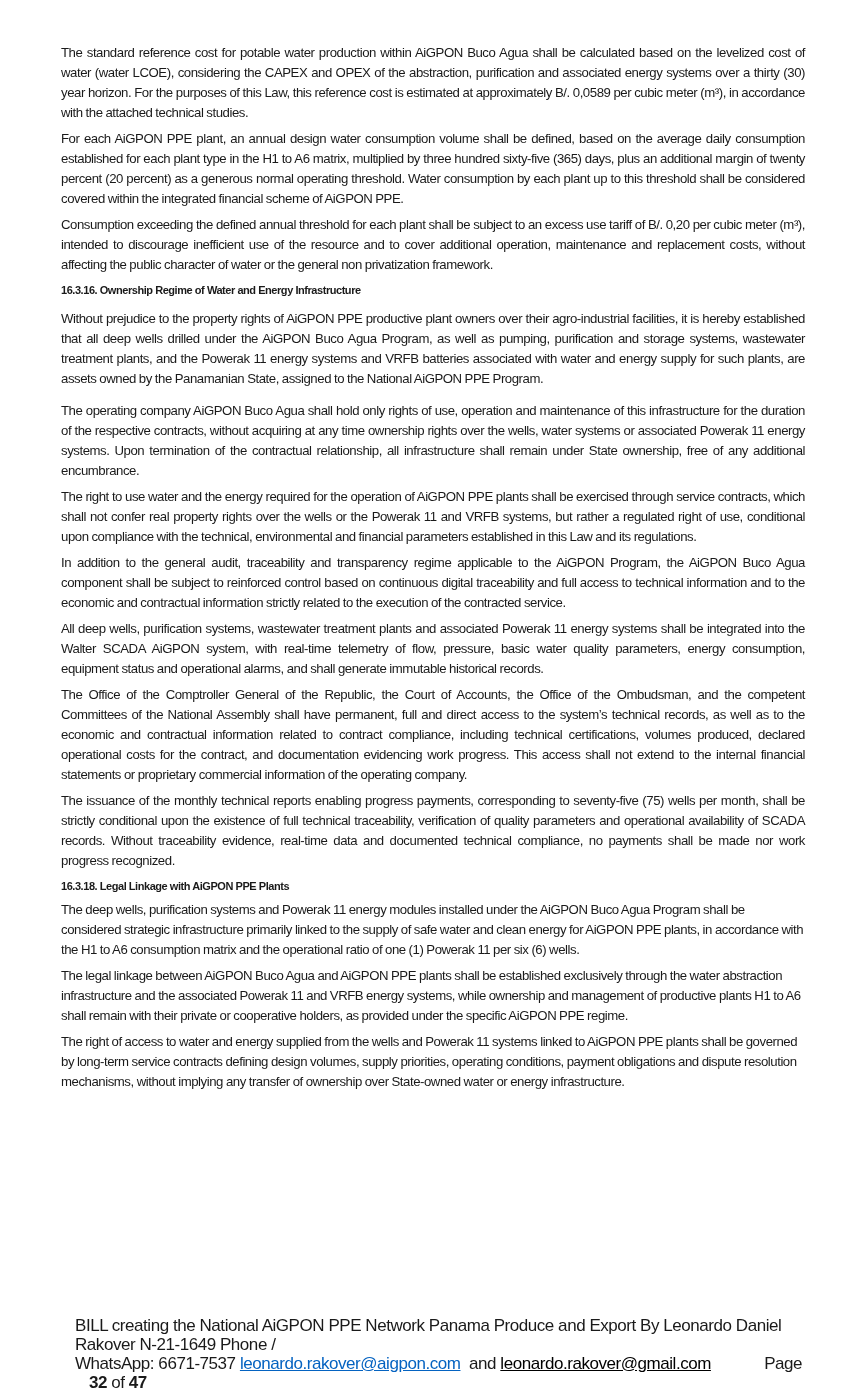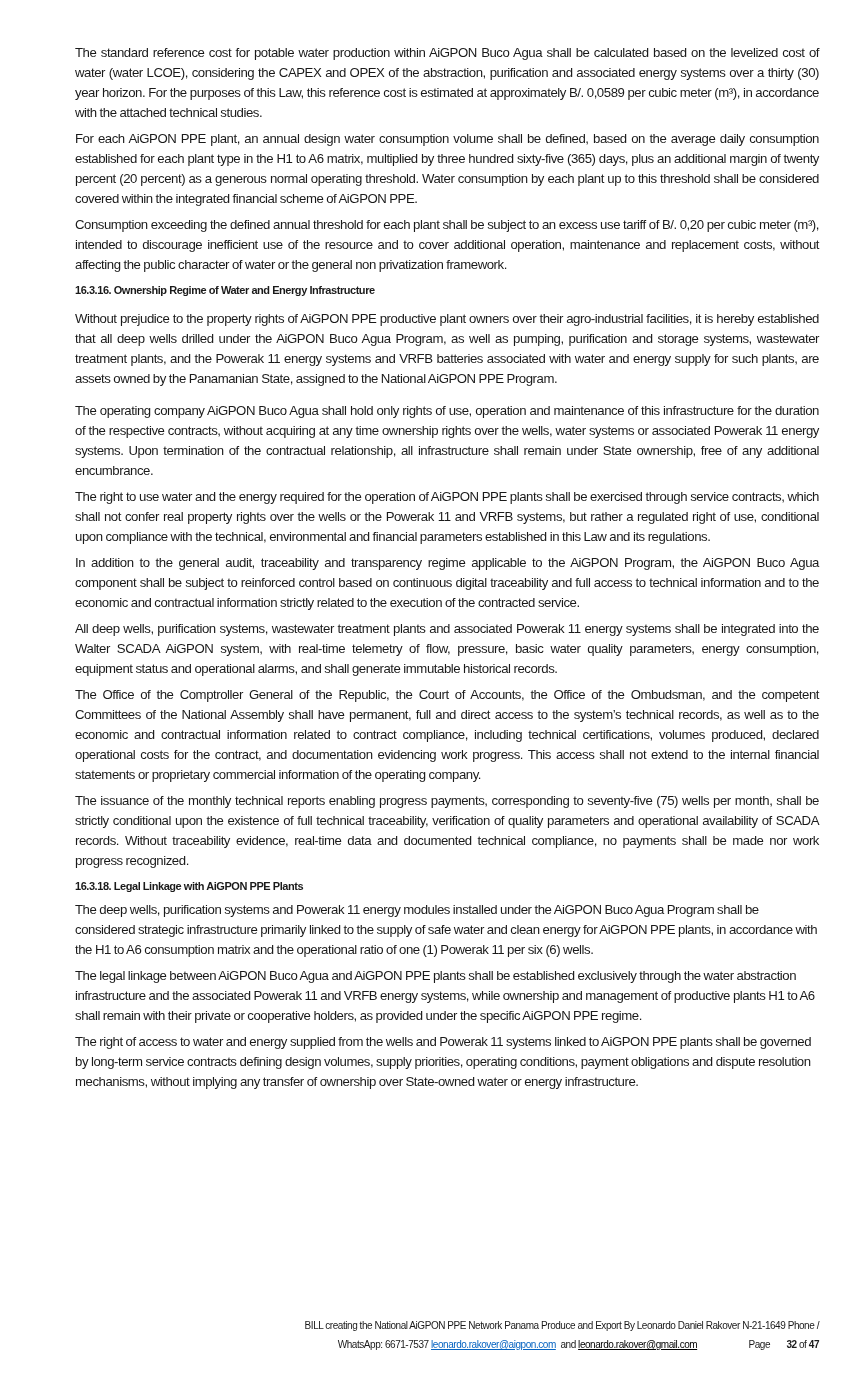--- a/index.html
+++ b/index.html
@@ -2,42 +2,42 @@
 <html><head>
   <meta charset="utf-8">
   <style>
     html, body { margin: 0; padding: 0; background: #ffffff; }
     body {
       width: 850px; height: 1400px; overflow: hidden; position: relative;
       font-family: "Liberation Sans", "DejaVu Sans", sans-serif;
       color: #1a1a1a;
     }
     .page-body {
-      position: absolute; left: 75px; top: 43px; width: 744px;
+      position: absolute; left: 61px; top: 43px; width: 744px;
     }
     p.para {
       margin: 0 0 6px 0;
       font-size: 13.2px;
       line-height: 20px;
       text-align: justify;
       letter-spacing: -0.45px;
       word-spacing: -0.3px;
     }
     p.para.left { text-align: left; }
     h3.heading {
       margin: 3px 0 10px 0;
       font-size: 11px;
       line-height: 18px;
       font-weight: bold;
       letter-spacing: -0.45px;
     }
     h3.heading.tight { margin: 2px 0 5px 0; }
     .footer {
       position: absolute; left: 75px; top: 1316px; width: 744px;
-      font-size: 10px; line-height: 19px; letter-spacing: -0.45px; color: #1a1a1a; text-align: right;
+      font-size: 17px; line-height: 19px; letter-spacing: -0.45px; color: #1a1a1a;
     }
     .footer a { color: #0563c1; text-decoration: underline; }
     .page-label { display: inline-block; margin-left: 49px; }
     .page-num { display: inline-block; margin-left: 14px; font-weight: bold; }
     .bold { font-weight: bold; }
   </style>
 </head>
 <body>
 
 <div class="page-body">

